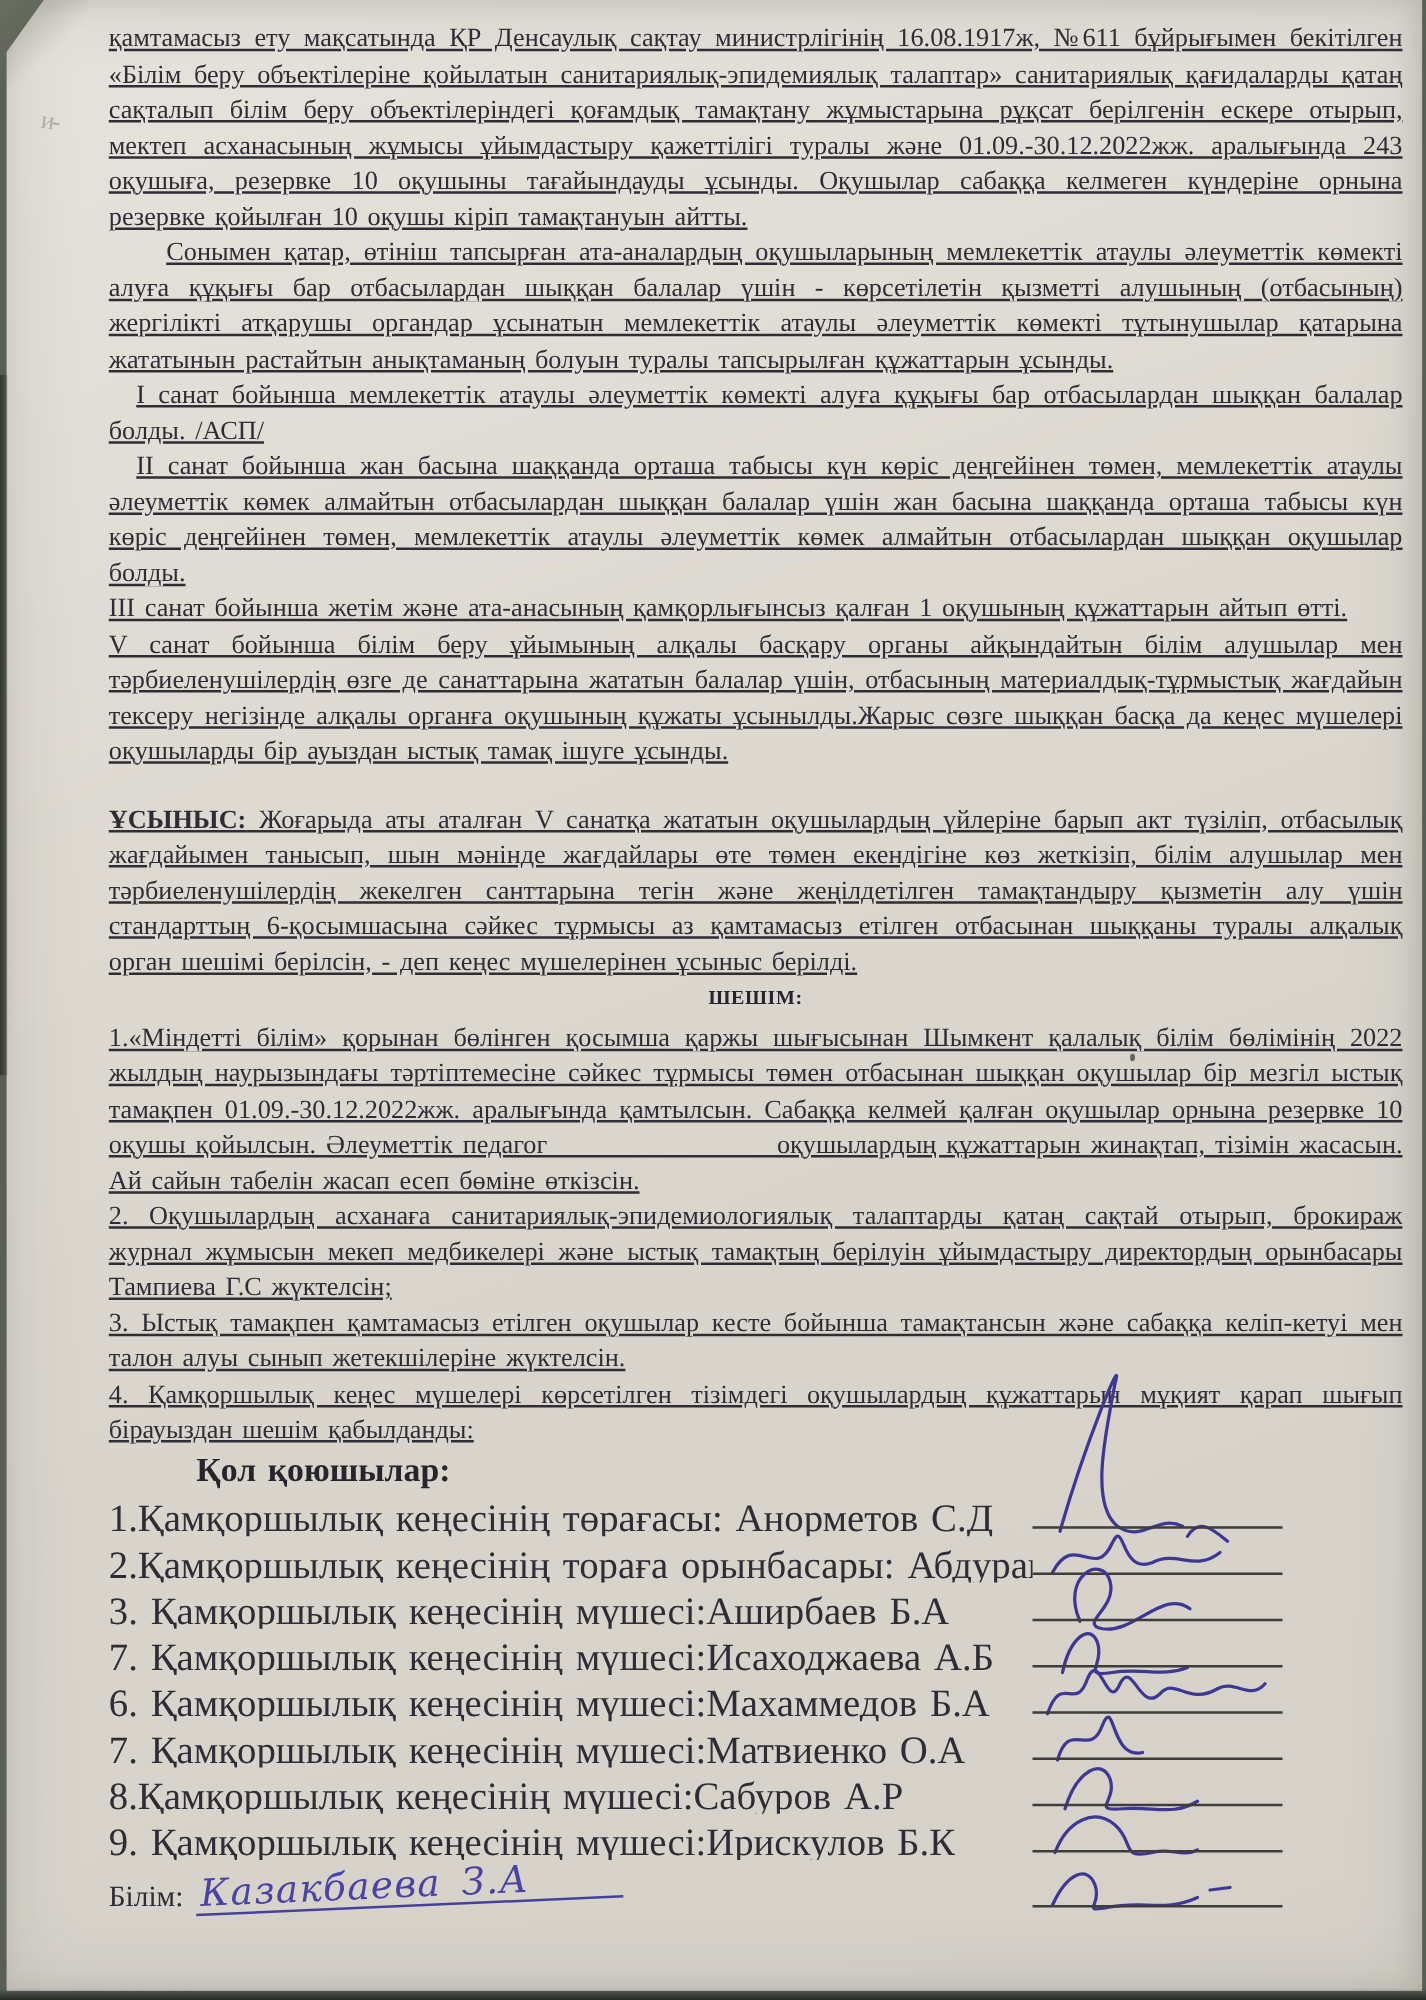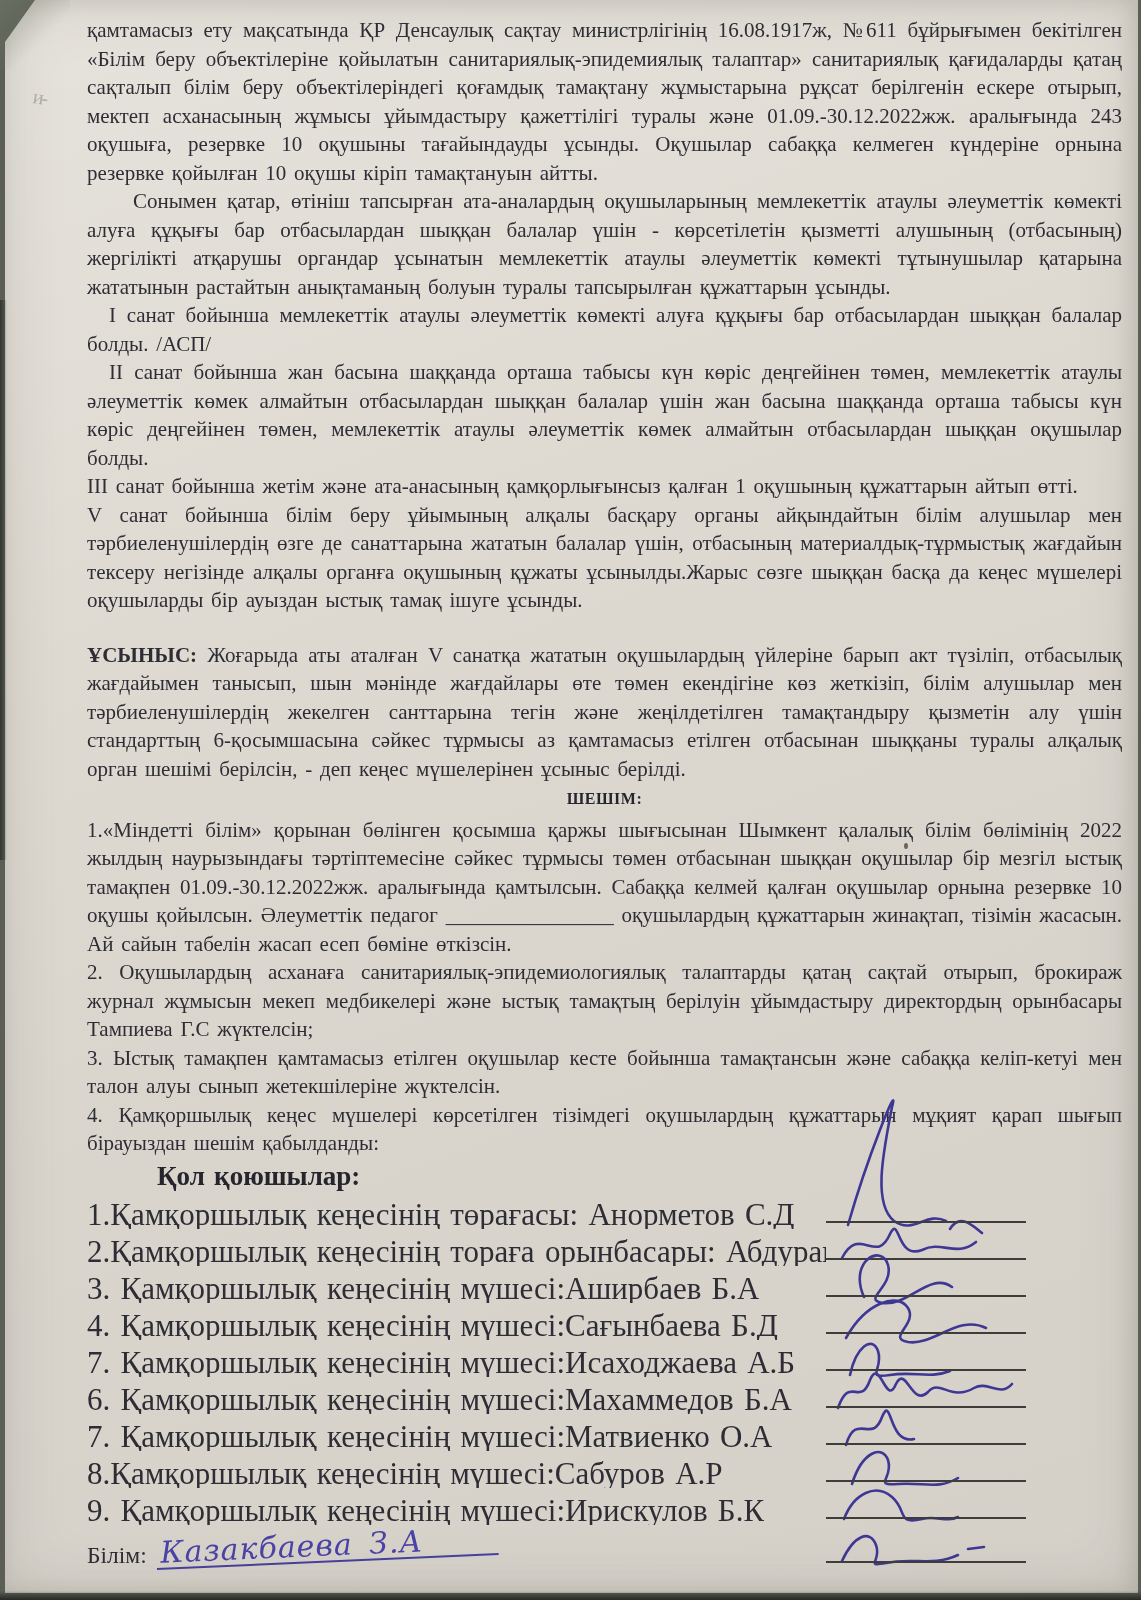--- a/index.html
+++ b/index.html
@@ -17,21 +17,21 @@
     box-shadow:inset 0 0 60px rgba(90,85,70,.18), inset -6px 0 18px rgba(60,55,45,.12);
     overflow:hidden;
   }
   .content{
     position:absolute;left:0;top:0;right:0;bottom:0;
     padding:16px 16px 0 82px;
     color:#2e2d35;
     font-size:21px;line-height:28.5px;
     word-spacing:2.5px;
   }
-  .para{text-align:justify;}
+  .para{text-align:justify;text-decoration:underline;}
   .ind-lg{text-indent:46px;}
   .ind-sm{text-indent:22px;}
   .gap{height:26px;}
   .bold{font-weight:bold;}
   .decision-heading{text-align:center;font-weight:bold;font-size:16px;letter-spacing:.5px;margin:2px 0 2px 0;color:#26252d;}
   .signers-heading{font-weight:bold;font-size:27px;margin:4px 0 2px 70px;color:#26252d;}
   .signer-row{
     display:flex;align-items:flex-end;justify-content:space-between;
     height:37px;font-size:31px;white-space:nowrap;
   }
@@ -128,29 +128,20 @@
       <div class="signer-row">
         <span class="signer-text">3. Қамқоршылық кеңесінің мүшесі:Аширбаев Б.А</span>
         <span class="sig-cell">
           <svg class="ink" width="150" height="70" viewBox="0 0 150 70">
               <path d="M30,58 C14,22 48,4 54,26 C60,48 28,60 48,64 C74,68 96,32 118,48"></path>
             </svg>
           <span class="sig-line"></span>
         </span>
       </div>
       <div class="signer-row">
-        <span class="signer-text">4. Қамқоршылық кеңесінің мүшесі:Сағынбаева Б.Д</span>
-        <span class="sig-cell">
-          <svg class="ink" width="160" height="62" viewBox="0 0 160 62">
-              <path d="M12,54 C32,18 64,8 74,24 C84,40 52,54 74,58 C100,62 124,30 152,44"></path>
-            </svg>
-          <span class="sig-line"></span>
-        </span>
-      </div>
-      <div class="signer-row">
         <span class="signer-text">7. Қамқоршылық кеңесінің мүшесі:Исаходжаева А.Б</span>
         <span class="sig-cell">
           <svg class="ink" width="140" height="60" viewBox="0 0 140 60">
               <path d="M16,52 C22,24 38,12 44,28 C50,46 30,56 56,52 C80,48 96,56 116,48"></path>
             </svg>
           <span class="sig-line"></span>
         </span>
       </div>
       <div class="signer-row">
         <span class="signer-text">6. Қамқоршылық кеңесінің мүшесі:Махаммедов Б.А</span>

